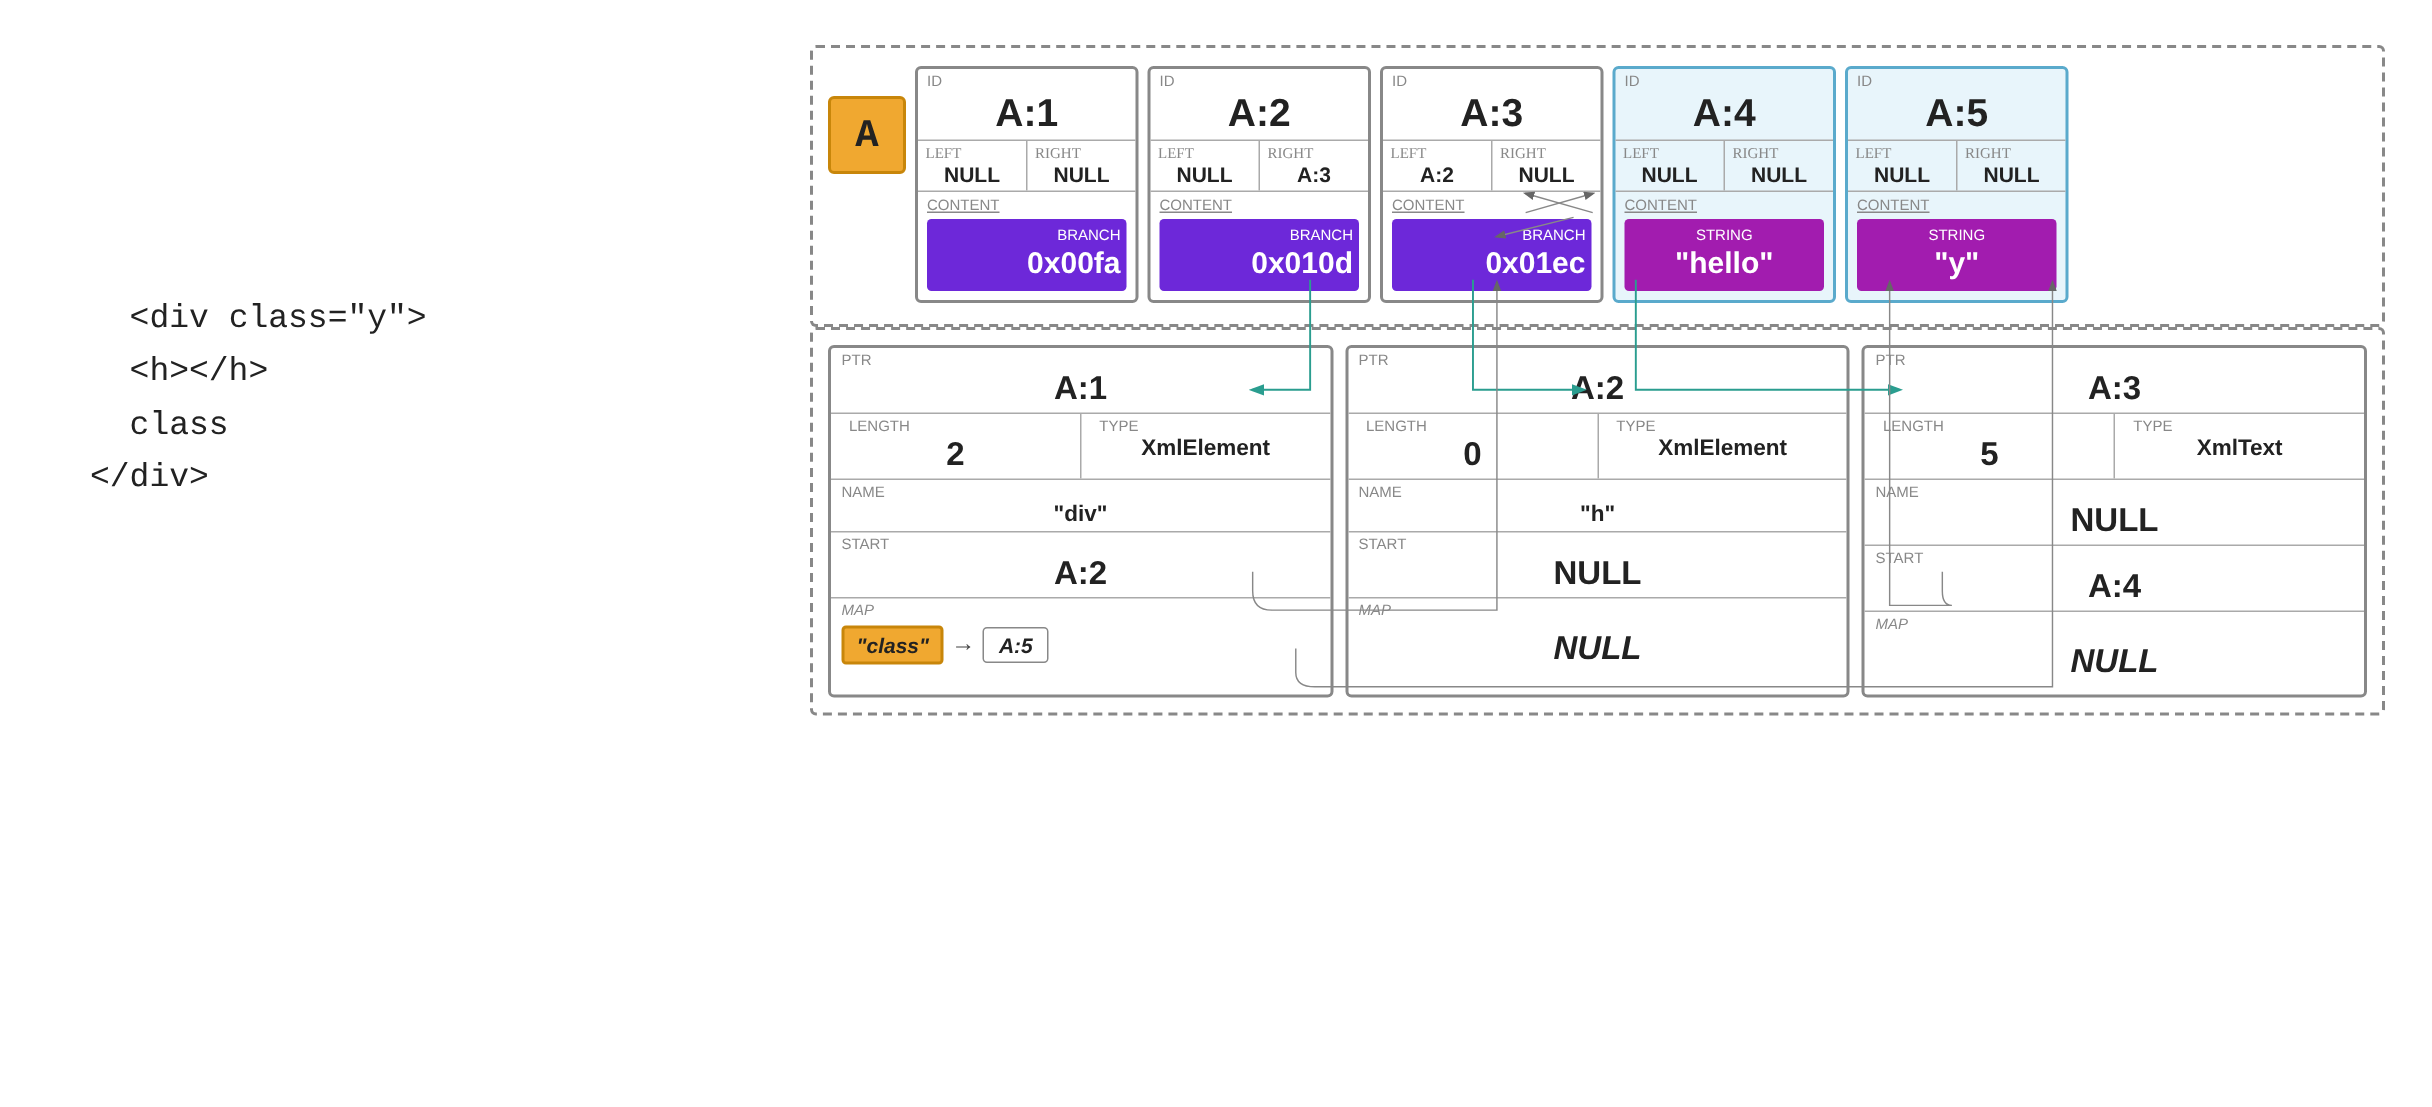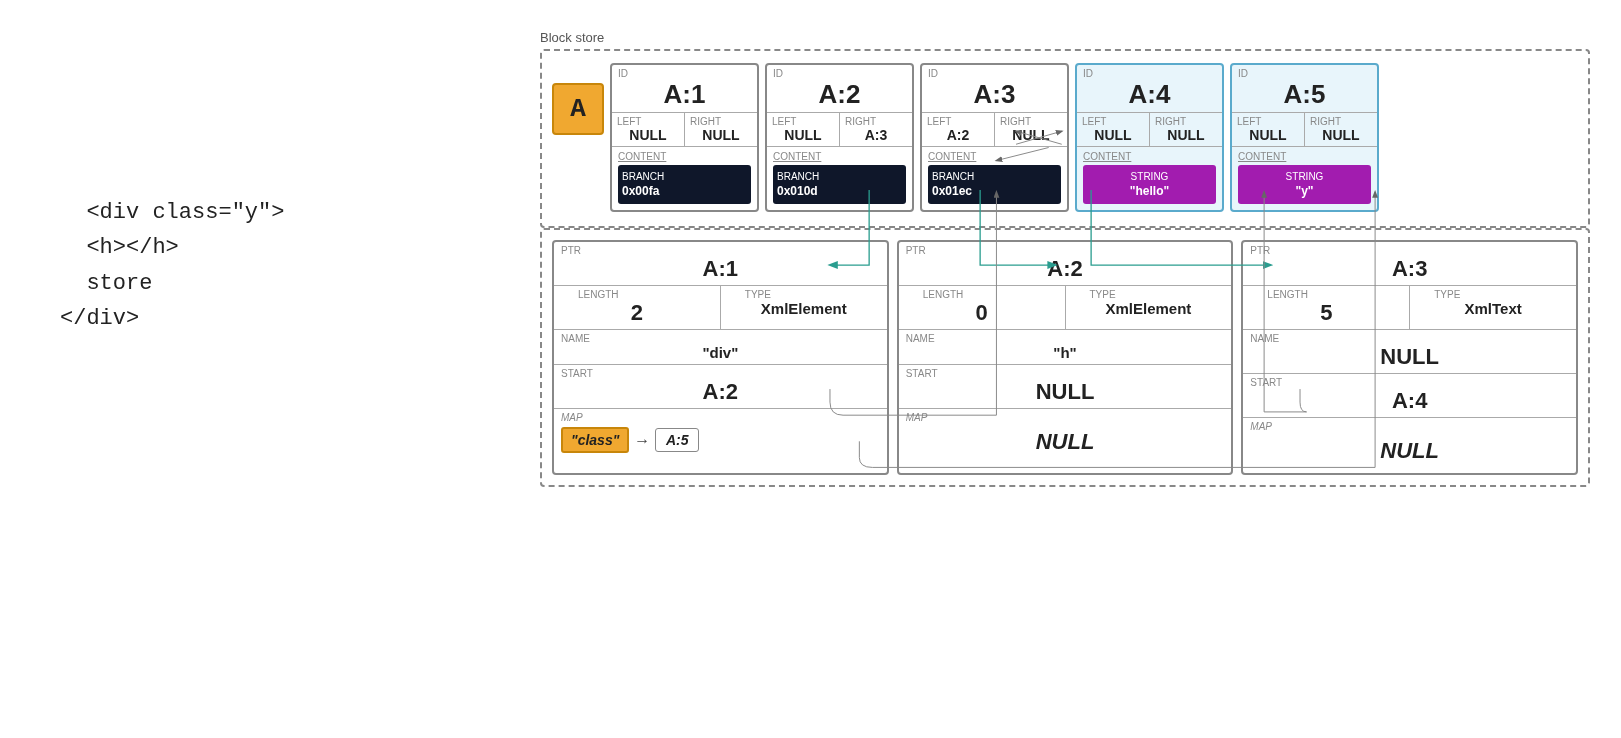--- a/index.html
+++ b/index.html
@@ -108,21 +108,21 @@
     }
     .block-lr-cell {
       flex: 1;
       padding: 3px 5px;
       border-right: 1.5px solid #aaa;
     }
     .block-lr-cell:last-child {
       border-right: none;
     }
     .block-lr-label {
-      font-family: Liberation Sans, sans-serif;
+      font-family: Liberation Serif, serif;
       font-size: 10px;
       color: #888;
       display: block;
     }
     .block-lr-value {
       font-family: Arial, sans-serif;
       font-size: 14px;
       font-weight: bold;
       color: #222;
       display: block;
@@ -135,42 +135,42 @@
     .block-content-label {
       font-family: Arial, sans-serif;
       font-size: 10px;
       color: #888;
       display: block;
       margin-bottom: 3px;
       text-decoration: underline;
     }
 
     .content-inner-branch {
-      background: #0f172a;
+      background: #6d28d9;
       border-radius: 3px;
       padding: 6px 4px;
-      text-align: left;
+      text-align: right;
       color: #fff;
     }
     .content-inner-string-blue {
       background: #a21caf;
       border-radius: 3px;
       padding: 6px 4px;
       text-align: center;
       color: #fff;
     }
     .content-type-label {
       font-family: Arial, sans-serif;
       font-size: 10px;
       display: block;
       margin-bottom: 2px;
     }
     .content-value {
       font-family: Arial, sans-serif;
-      font-size: 12px;
+      font-size: 20px;
       font-weight: bold;
       display: block;
     }
 
     
     .heap-label {
       font-family: Arial, sans-serif;
       font-size: 13px;
       color: #555;
       margin-top: 12px;
@@ -221,21 +221,21 @@
     .heap-row-value.small {
       font-size: 15px;
     }
 
     .heap-two-col {
       display: flex;
       border-bottom: 1.5px solid #aaa;
     }
     .heap-col {
       flex: 1;
-      padding: 3px 24px;
+      padding: 3px 12px;
       border-right: 1.5px solid #aaa;
     }
     .heap-col:last-child {
       border-right: none;
     }
 
     
     .map-content {
       display: flex;
       align-items: center;
@@ -279,28 +279,27 @@
     .diagram-wrapper {
       position: relative;
     }
   </style>
 </head>
 <body>
 
 <div class="code-section">
   <span>&lt;div class="y"&gt;</span>
 <span>  &lt;h&gt;&lt;/h&gt;</span>
-<span>  store</span>
+<span>  class</span>
 <span>&lt;/div&gt;</span>
 </div>
 
 <div class="diagram">
   <div class="diagram-wrapper">
 
-    <div class="block-store-label">Block store</div>
     <div class="block-store-container">
 
       <div class="orange-box">
         <span>A</span>
       </div>
 
       <div class="block-card">
         <div class="block-id-row">
           <span class="block-id-label">ID</span>
           <span class="block-id-value">A:1</span>

